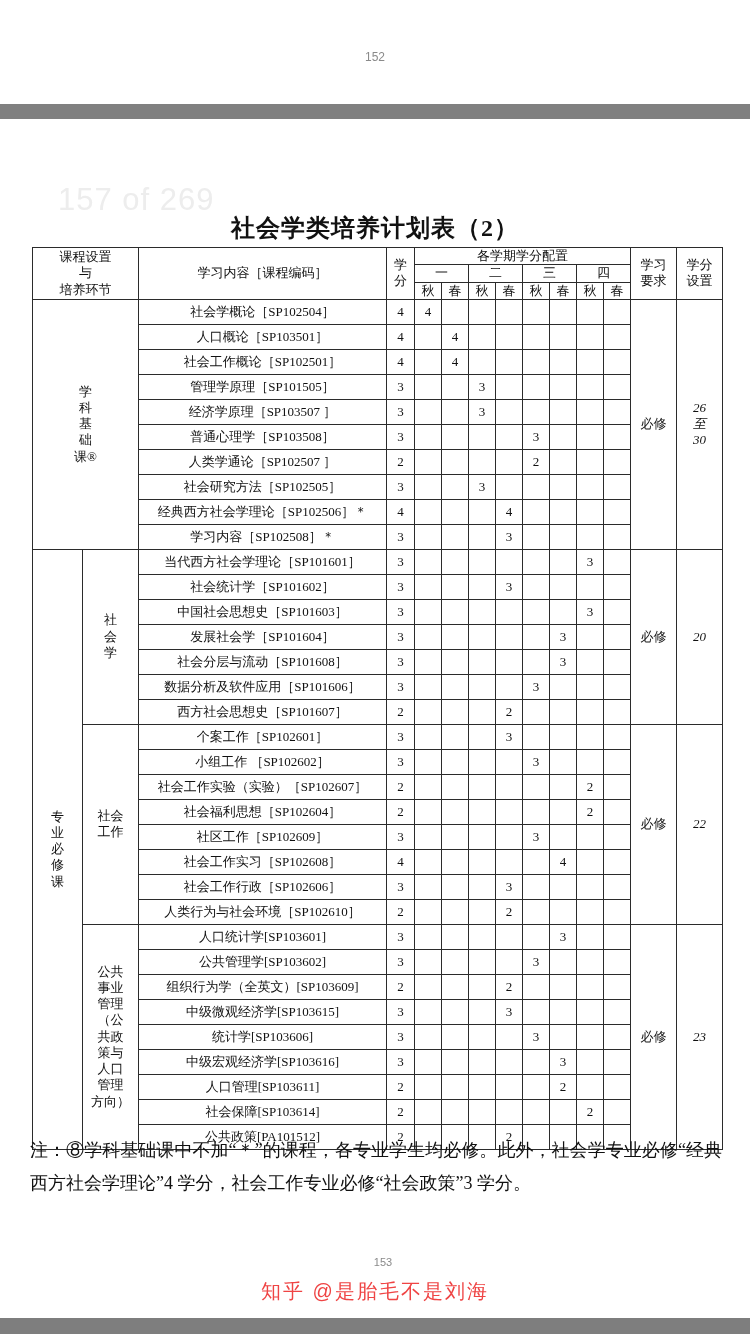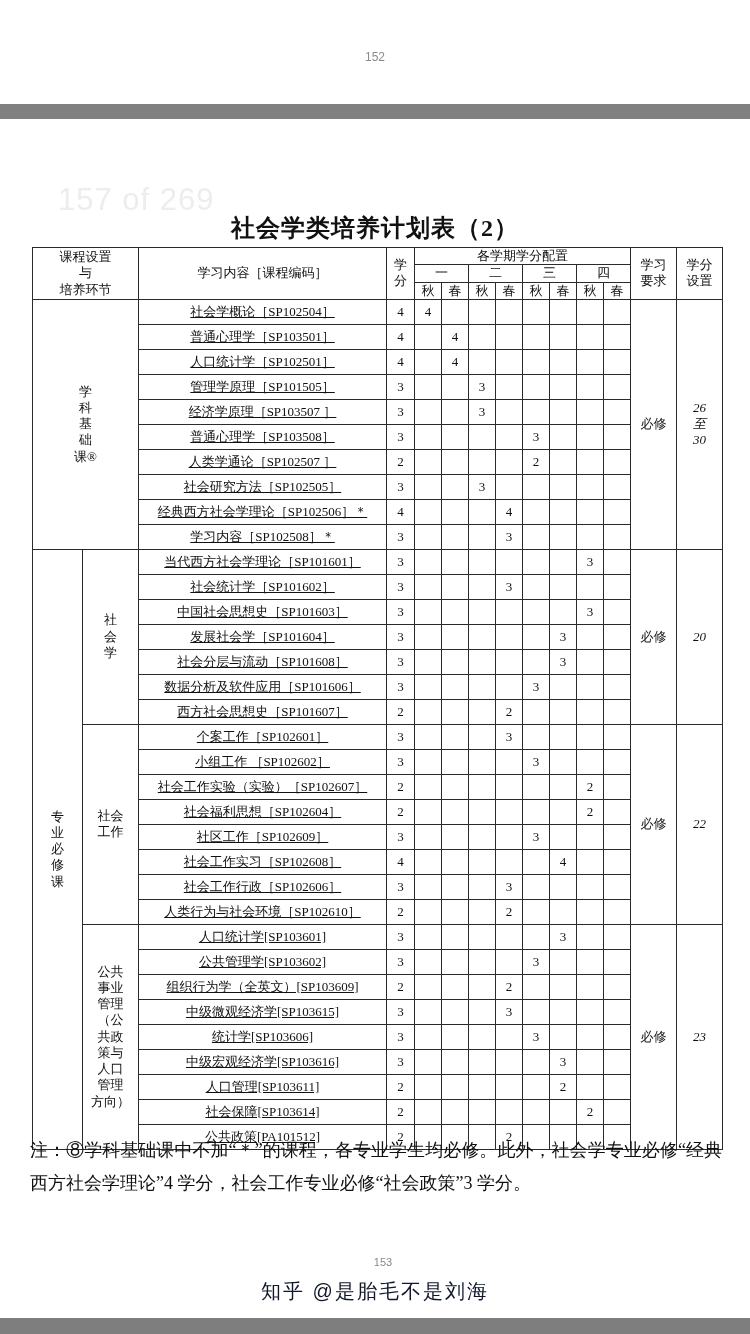--- a/index.html
+++ b/index.html
@@ -66,21 +66,20 @@
   .hdr-season { font-size:13.5px; padding:2px 0; }
   .hdr-req, .hdr-set { font-size:13.5px; line-height:1.45; }
   .hdr-req span, .hdr-set span { display:block; }
 
   td.course {
     text-align:left;
     padding:1px 4px 1px 8px;
     font-size:13.5px;
     white-space:nowrap;
     height:24px;
-    text-decoration:underline;
   }
   td.credit { font-size:13px; }
   td.sem { font-size:13px; }
   td.vlabel {
     font-size:14px;
     line-height:1.9;
     padding:2px 1px;
     letter-spacing:0;
   }
   td.vlabel .vchars { display:block; }
@@ -97,21 +96,21 @@
     position:absolute; top:1134px; left:30px; width:692px;
     font-size:18px; line-height:1.85; text-align:justify;
   }
   .page-num-bottom {
     position:absolute; top:1256px; left:8px; width:750px;
     text-align:center; font-size:11px; color:#8a8a8a;
     font-family:"Liberation Sans",sans-serif;
   }
   .zhihu-wm {
     position:absolute; top:1278px; left:0; width:750px;
-    text-align:center; font-size:20px; color:#0f172a;
+    text-align:center; font-size:20px; color:#ef4444;
     font-family:"Liberation Sans",sans-serif;
     letter-spacing:2px;
   }
   .gray-band-bottom {
     position:absolute; top:1318px; left:0; width:750px; height:16px;
     background:#7e7e7e;
   }
 </style>
 </head>
 <body>
@@ -200,33 +199,33 @@
           <td class="sem"></td>
           <td class="sem"></td>
           <td class="req" rowspan="10">必修</td>
           <td class="set" rowspan="10">
             <span>26</span>
             <span>至</span>
             <span>30</span>
           </td>
         </tr>
         <tr>
-          <td class="course">普通心理学［SP103501］</td>
+          <td class="course">人口概论［SP103501］</td>
           <td class="credit">4</td>
           <td class="sem"></td>
           <td class="sem">4</td>
           <td class="sem"></td>
           <td class="sem"></td>
           <td class="sem"></td>
           <td class="sem"></td>
           <td class="sem"></td>
           <td class="sem"></td>
         </tr>
         <tr>
-          <td class="course">人口统计学［SP102501］</td>
+          <td class="course">社会工作概论［SP102501］</td>
           <td class="credit">4</td>
           <td class="sem"></td>
           <td class="sem">4</td>
           <td class="sem"></td>
           <td class="sem"></td>
           <td class="sem"></td>
           <td class="sem"></td>
           <td class="sem"></td>
           <td class="sem"></td>
         </tr>

